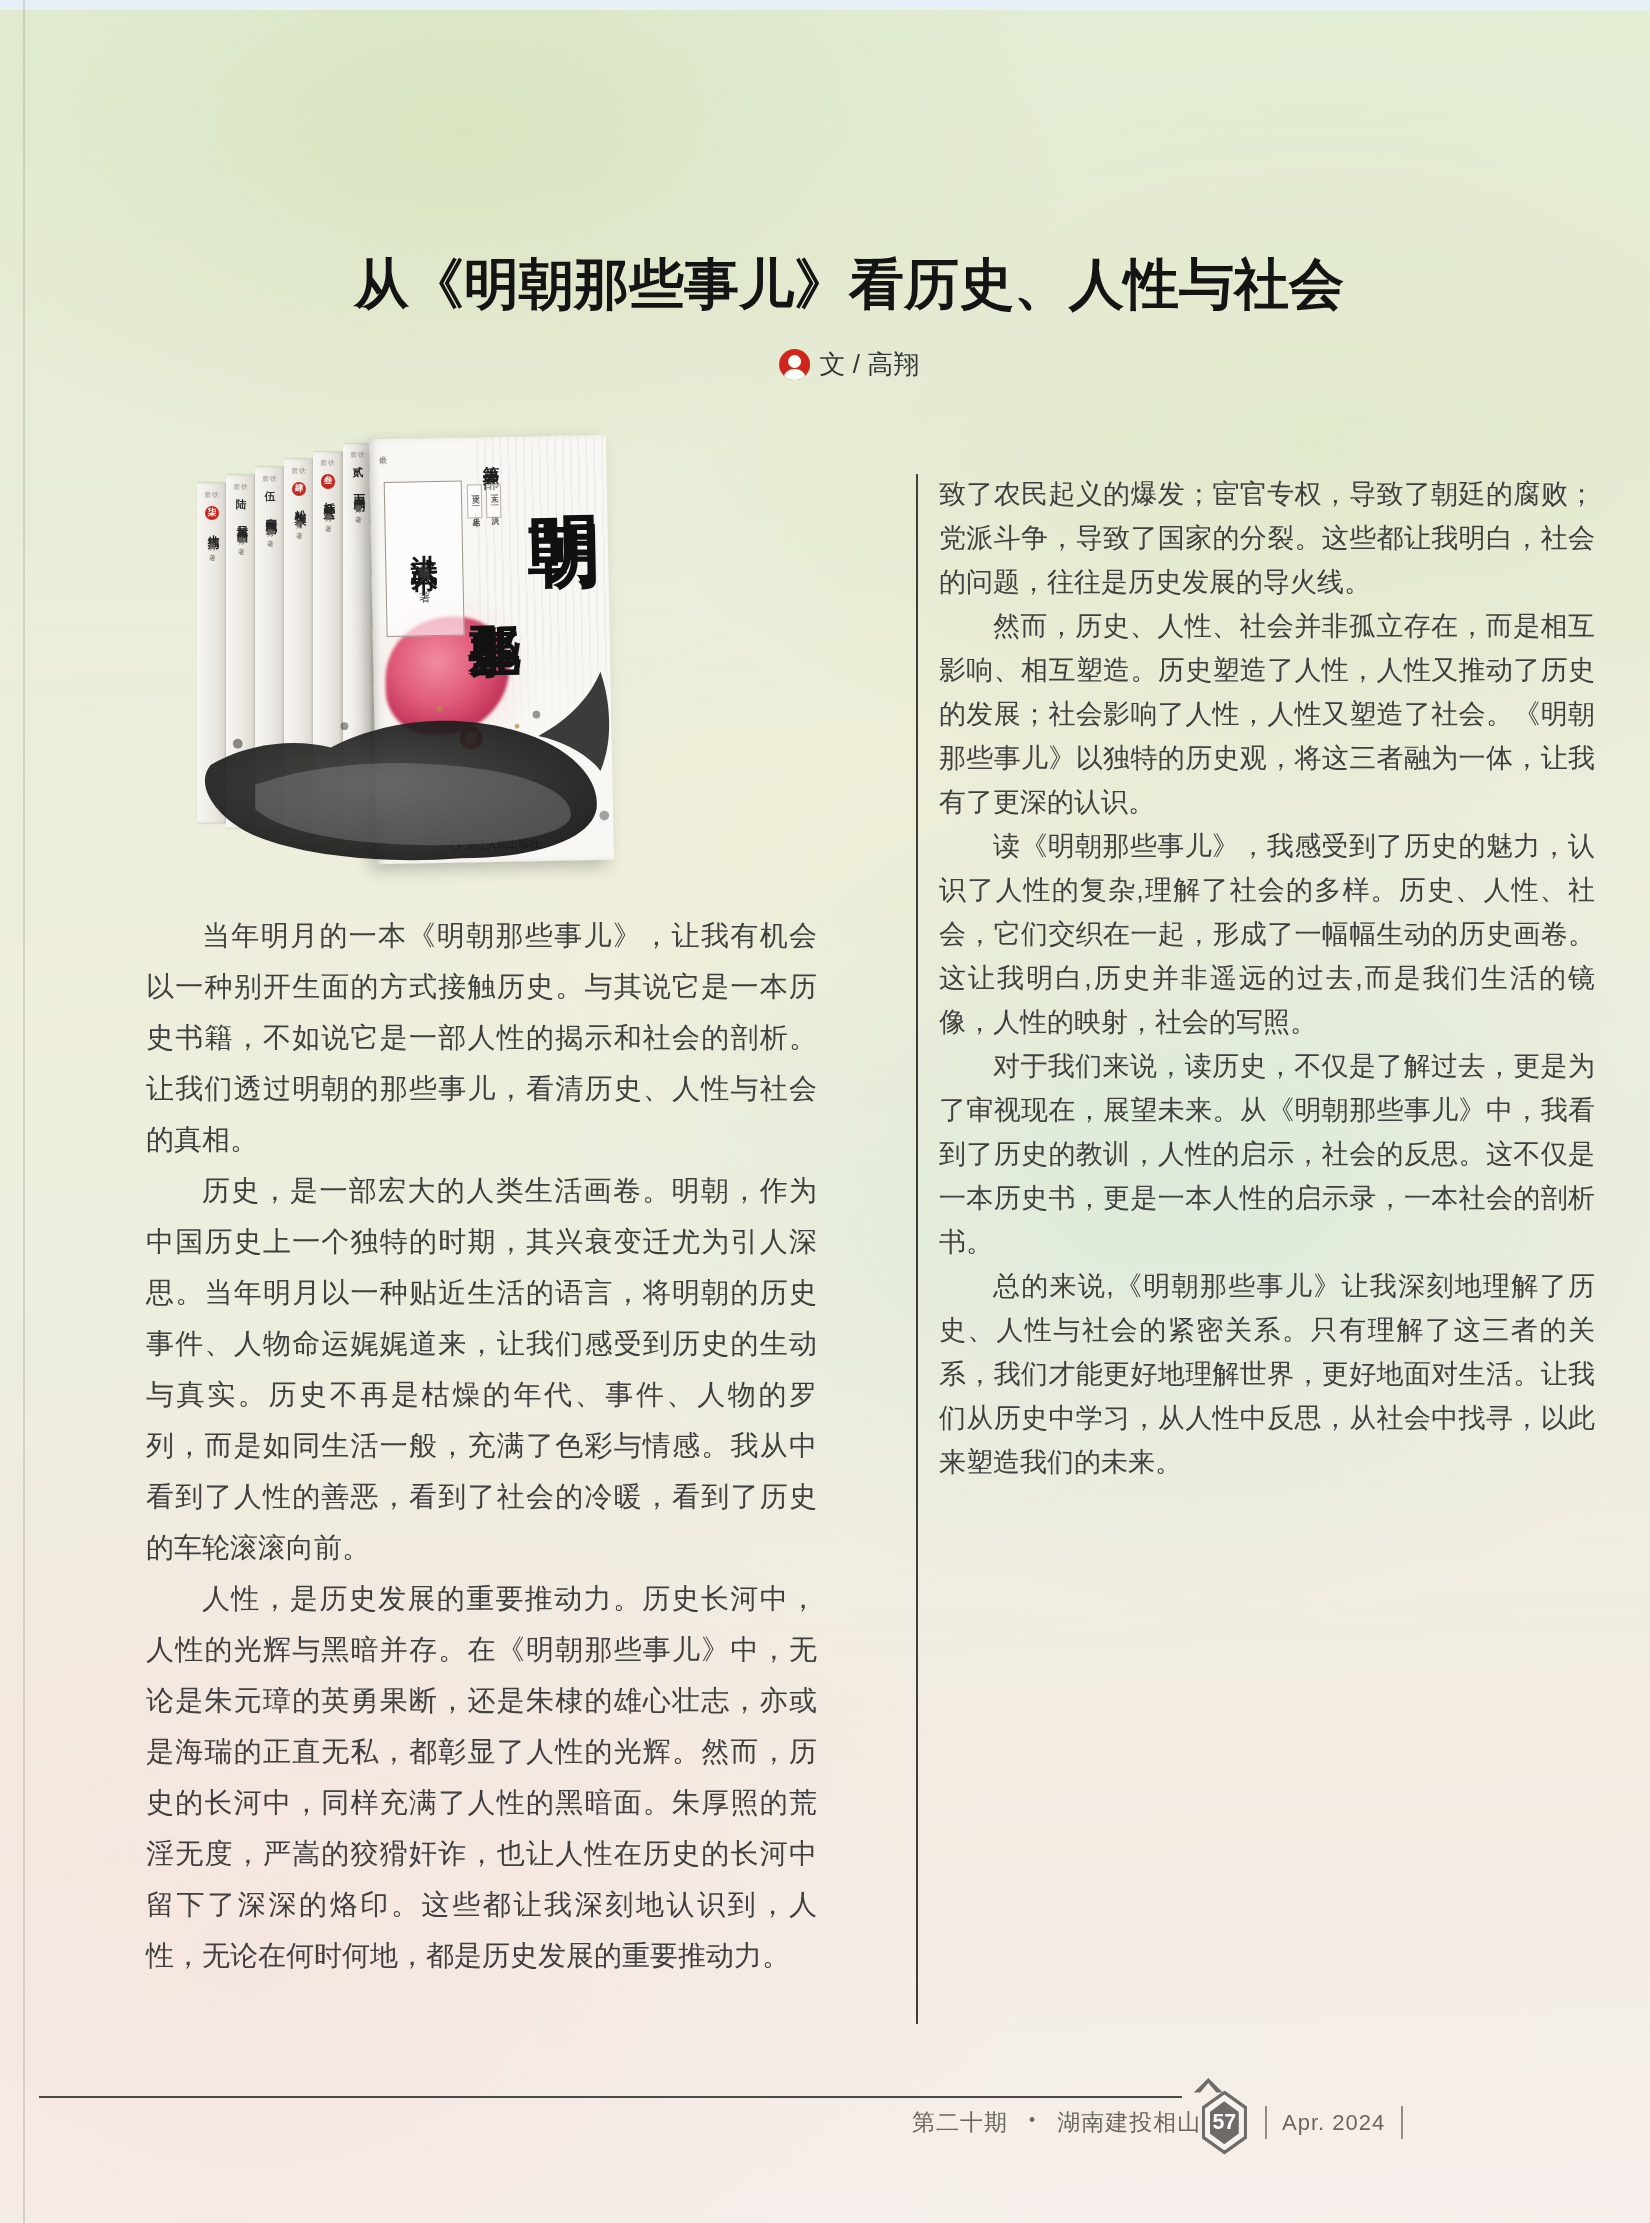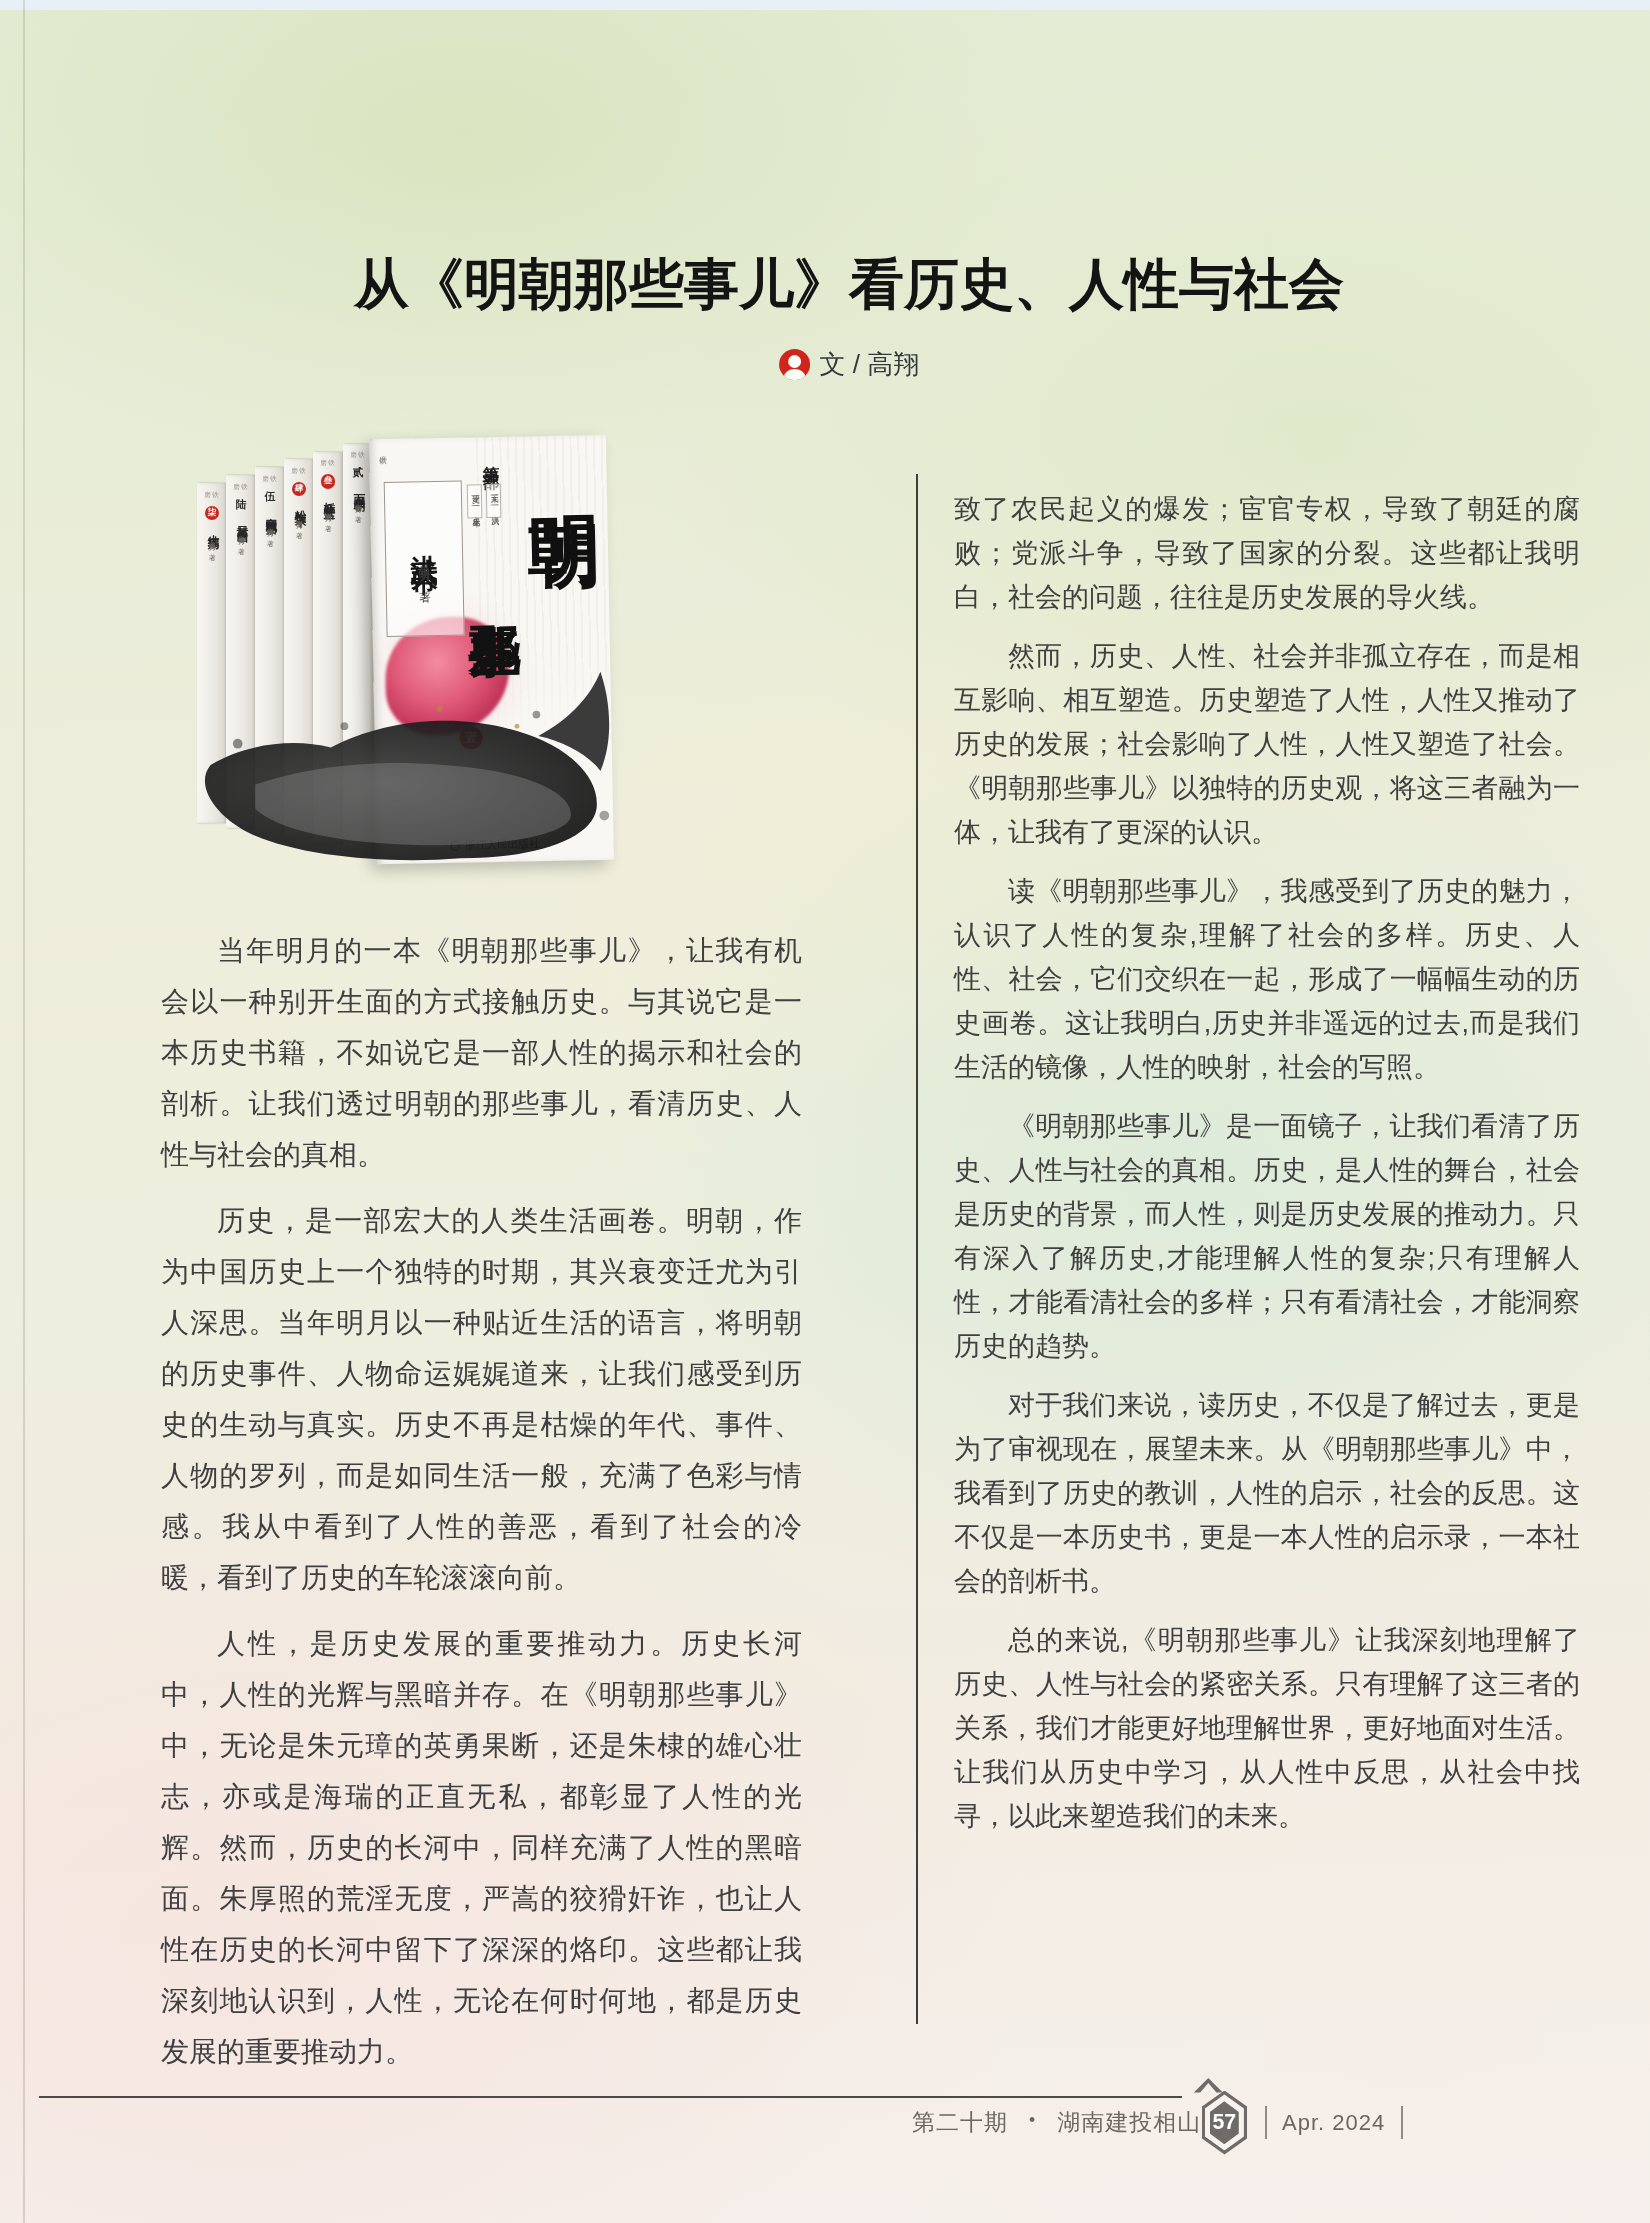--- a/index.html
+++ b/index.html
@@ -82,21 +82,21 @@
     filter:blur(1.5px);opacity:.95;}
   .cover-seal{position:absolute;left:85px;top:289px;width:23px;height:23px;border-radius:50%;background:#c5281e;
     color:#fff;font-size:12.6px;display:flex;align-items:center;justify-content:center;z-index:3;}
   .cover-pub{position:absolute;left:0;right:0;bottom:9.7px;text-align:center;font-size:10.7px;color:#3f3e3a;
     z-index:5;display:flex;align-items:center;justify-content:center;gap:4.9px;}
   .pub-logo{width:9.7px;height:9.7px;border-radius:50%;border:1.9px solid #3f3e3a;box-sizing:border-box;display:inline-block;}
   .ink{position:absolute;left:0;top:0;width:100%;height:100%;z-index:4;pointer-events:none;}
 
   
   .col{position:absolute;color:#3f3f3f;text-align:justify;}
-  .col p{margin:15px;text-indent:2em;}
+  .col p{margin:0;text-indent:2em;}
   .col p.no-indent{text-indent:0;}
   .col-left{left:146px;top:910px;width:671px;font-size:28px;line-height:51px;}
   .col-right{left:939px;top:472px;width:656px;font-size:27px;line-height:44px;}
   .col-divider{position:absolute;left:916px;top:474px;width:1.9px;height:1550px;background:#3e3e3c;}
 
   
   .footer-rule{position:absolute;left:39px;top:2096px;width:1143px;height:1.9px;background:#4c4a47;}
   .footer-meta{position:absolute;top:2106px;left:912px;display:flex;align-items:center;gap:15.5px;color:#6b6660;}
   .footer-issue-co{font-size:23px;letter-spacing:1px;display:flex;align-items:center;gap:21px;}
   .fdot{font-size:17.5px;position:relative;top:-1.9px;}
@@ -239,21 +239,20 @@
     <p>历史，是一部宏大的人类生活画卷。明朝，作为中国历史上一个独特的时期，其兴衰变迁尤为引人深思。当年明月以一种贴近生活的语言，将明朝的历史事件、人物命运娓娓道来，让我们感受到历史的生动与真实。历史不再是枯燥的年代、事件、人物的罗列，而是如同生活一般，充满了色彩与情感。我从中看到了人性的善恶，看到了社会的冷暖，看到了历史的车轮滚滚向前。</p>
     <p>人性，是历史发展的重要推动力。历史长河中，人性的光辉与黑暗并存。在《明朝那些事儿》中，无论是朱元璋的英勇果断，还是朱棣的雄心壮志，亦或是海瑞的正直无私，都彰显了人性的光辉。然而，历史的长河中，同样充满了人性的黑暗面。朱厚照的荒淫无度，严嵩的狡猾奸诈，也让人性在历史的长河中留下了深深的烙印。这些都让我深刻地认识到，人性，无论在何时何地，都是历史发展的重要推动力。</p>
   </section>
 
   <div class="col-divider"></div>
 
   <section class="col col-right">
     <p class="no-indent">致了农民起义的爆发；宦官专权，导致了朝廷的腐败；党派斗争，导致了国家的分裂。这些都让我明白，社会的问题，往往是历史发展的导火线。</p>
     <p>然而，历史、人性、社会并非孤立存在，而是相互影响、相互塑造。历史塑造了人性，人性又推动了历史的发展；社会影响了人性，人性又塑造了社会。《明朝那些事儿》以独特的历史观，将这三者融为一体，让我有了更深的认识。</p>
     <p>读《明朝那些事儿》，我感受到了历史的魅力，认识了人性的复杂,理解了社会的多样。历史、人性、社会，它们交织在一起，形成了一幅幅生动的历史画卷。这让我明白,历史并非遥远的过去,而是我们生活的镜像，人性的映射，社会的写照。</p>
-    <p>《明朝那些事儿》是一面镜子，让我们看清了历史、人性与社会的真相。历史，是人性的舞台，社会是历史的背景，而人性，则是历史发展的推动力。只有深入了解历史,才能理解人性的复杂;只有理解人性，才能看清社会的多样；只有看清社会，才能洞察历史的趋势。</p>
     <p>对于我们来说，读历史，不仅是了解过去，更是为了审视现在，展望未来。从《明朝那些事儿》中，我看到了历史的教训，人性的启示，社会的反思。这不仅是一本历史书，更是一本人性的启示录，一本社会的剖析书。</p>
     <p>总的来说,《明朝那些事儿》让我深刻地理解了历史、人性与社会的紧密关系。只有理解了这三者的关系，我们才能更好地理解世界，更好地面对生活。让我们从历史中学习，从人性中反思，从社会中找寻，以此来塑造我们的未来。</p>
   </section>
 
   <div class="footer-rule"></div>
   <div class="footer-meta">
     <span class="footer-issue-co">
       <span>第二十期</span>
       <span class="fdot">•</span>
       <span>湖南建投相山公司</span>

